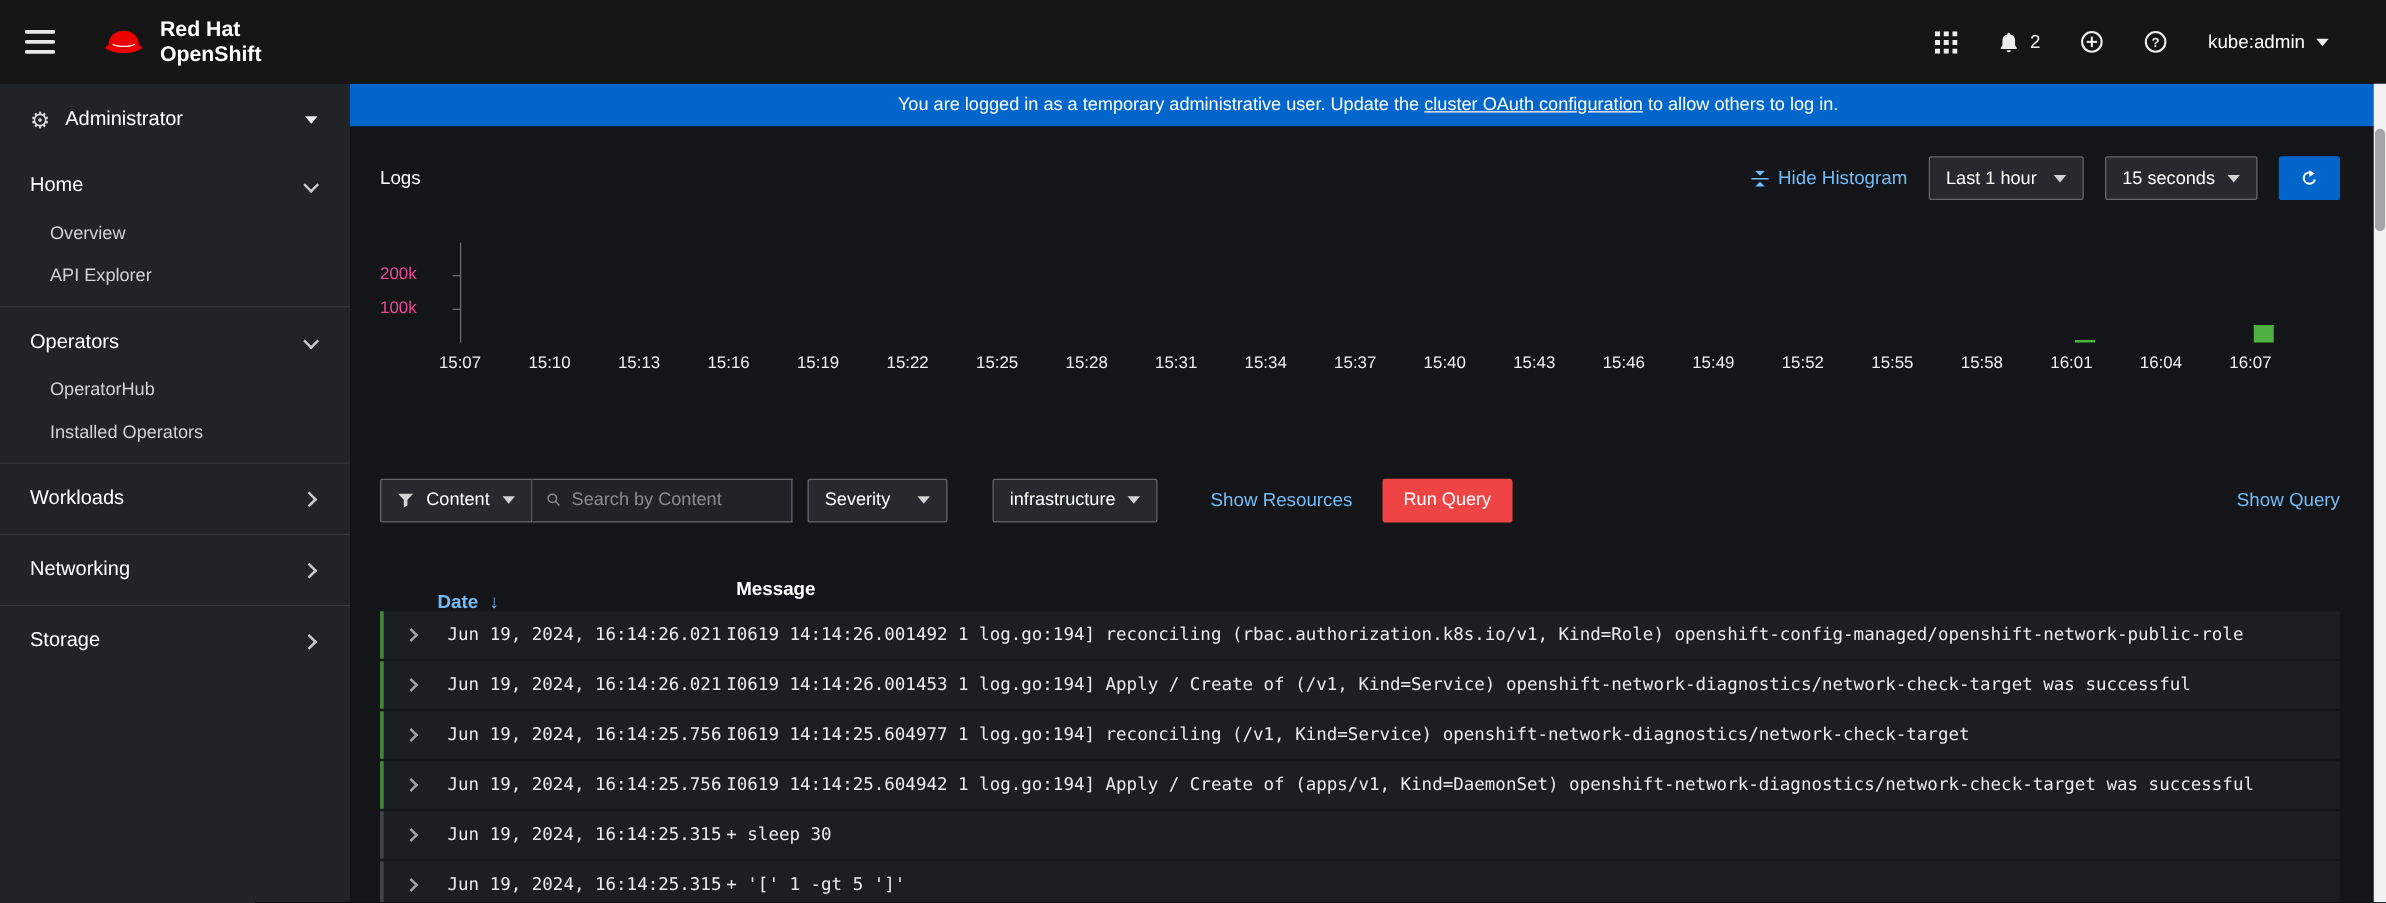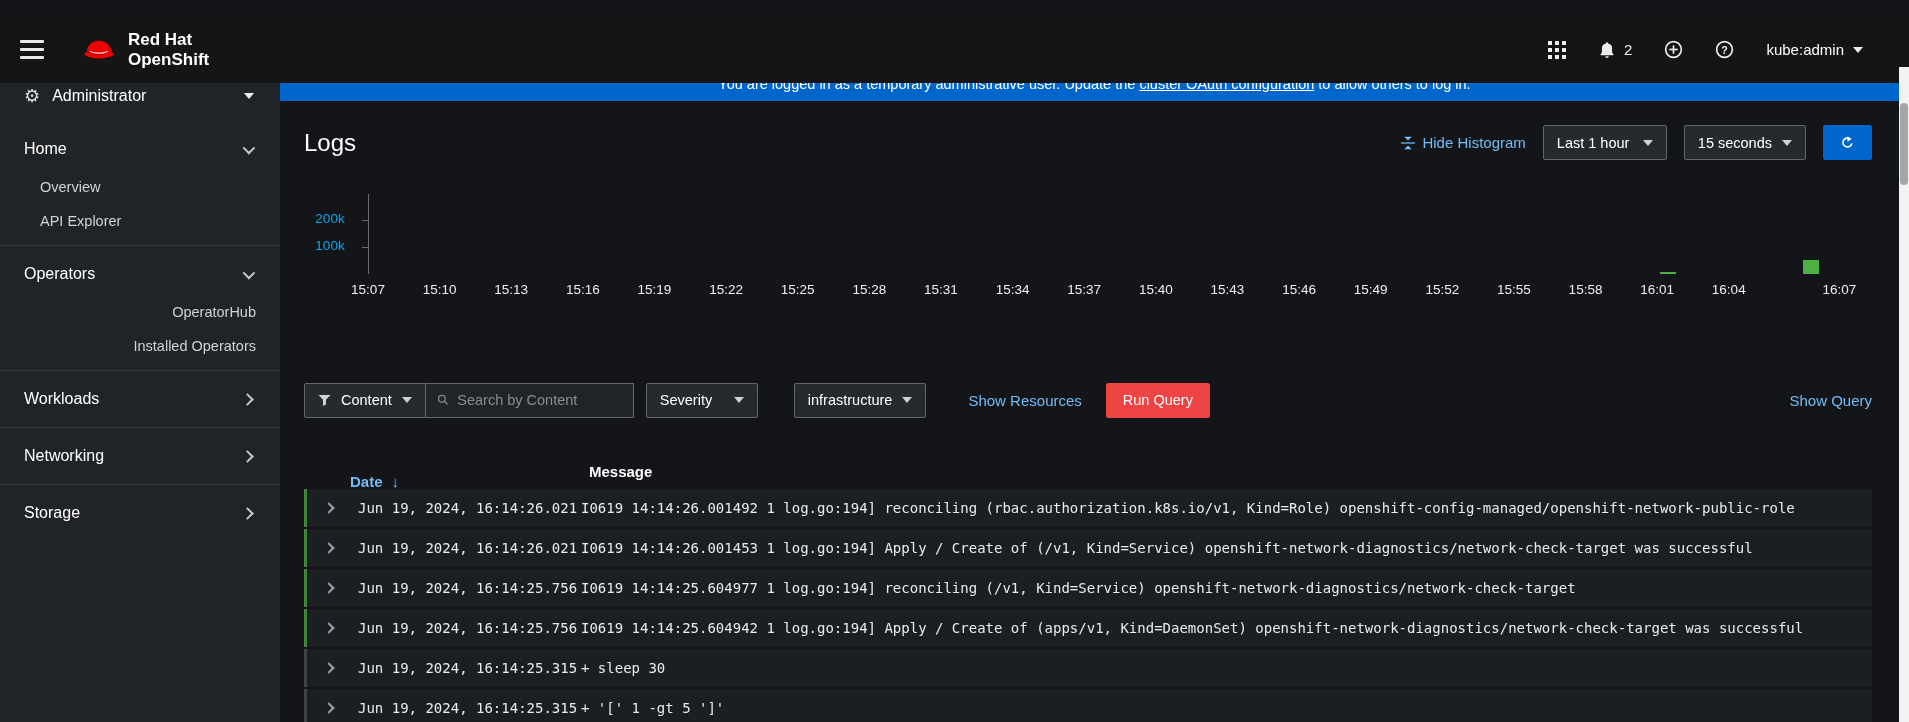--- a/index.html
+++ b/index.html
@@ -1,21 +1,21 @@
 <!DOCTYPE html>
 <html><head>
 <meta charset="utf-8">
 <style>
   * { margin:0; padding:0; box-sizing:border-box; }
   html,body { width:1909px; height:722px; overflow:hidden; background:#0d0f11; }
   body { font-family:"Liberation Sans", sans-serif; }
   #app { position:relative; width:1909px; height:722px; background:#131518; overflow:hidden; }
 
   
-  .masthead { position:absolute; top:16px; left:0; width:100%; height:67px; background:#151515; display:flex; align-items:center; z-index:6; }
+  .masthead { position:absolute; top:0; left:0; width:100%; height:67px; background:#151515; display:flex; align-items:center; z-index:6; }
   .hamburger { margin-left:20px; width:24px; display:flex; flex-direction:column; gap:5px; cursor:pointer; }
   .hamburger span { height:3px; background:#e8e8e8; border-radius:1px; }
   .brand { display:flex; align-items:center; margin-left:36px; gap:10px; }
   .brand-text { color:#fff; line-height:1.15; }
   .brand-text div { font-size:17px; font-weight:bold; }
   .masthead-right { margin-left:auto; display:flex; align-items:center; gap:32px; padding-right:46px; }
   .icon-btn { display:flex; align-items:center; justify-content:center; cursor:pointer; }
   .notif { display:flex; align-items:center; gap:8px; color:#ededed; font-size:15px; cursor:pointer; }
   .user-menu { display:flex; align-items:center; gap:9px; color:#fff; font-size:15px; cursor:pointer; }
   .caret { width:0; height:0; border-left:5px solid transparent; border-right:5px solid transparent; border-top:6px solid #ededed; display:inline-block; }
@@ -25,45 +25,45 @@
   .banner { position:absolute; left:280px; top:67px; right:0; height:34px; background:#0066cc; color:#fff; display:flex; align-items:center; justify-content:center; font-size:14.5px; z-index:3; }
   .banner span, .banner a { white-space:pre; }
   .banner a { color:#fff; text-decoration:underline; cursor:pointer; }
 
   
   .sidebar { position:absolute; left:0; top:67px; width:280px; bottom:0; background:#212427; overflow:hidden; z-index:5; }
   .perspective { display:flex; align-items:center; gap:12px; padding:20px 26px 16px 24px; color:#fff; font-size:16px; cursor:pointer; }
   .perspective .gear { font-size:18px; color:#d8d8d8; line-height:1; }
   .perspective .caret { margin-left:auto; }
   .nav-section { padding:7px 0; }
-  .nav-section.bordered { border-top:1px solid rgba(255,255,255,0.09);text-align:right; }
+  .nav-section.bordered { border-top:1px solid rgba(255,255,255,0.09); }
   .nav-group-row { display:flex; align-items:center; justify-content:space-between; padding:12px 28px 12px 24px; color:#fff; font-size:16px; cursor:pointer; }
   .chev { width:9px; height:9px; border-right:2px solid #c8c8c8; border-bottom:2px solid #c8c8c8; display:inline-block; }
   .chev.down { transform:rotate(45deg) translateY(-2px); }
   .chev.right { transform:rotate(-45deg); }
   .nav-sub { padding:9px 24px 9px 40px; font-size:14.5px; color:#d0d2d4; cursor:pointer; }
 
   
   .main { position:absolute; left:280px; top:101px; right:0; bottom:0; background:#131518; overflow:hidden; }
   .page-header { display:flex; align-items:center; margin:24px 37px 0 24px; }
-  .page-title { color:#fff; font-size:24px; font-weight:500; }
+  .page-title { color:#fff; font-size:15px; font-weight:500; }
   .header-controls { margin-left:auto; display:flex; align-items:center; gap:17px; }
   .link { color:#73bcf7; font-size:15px; cursor:pointer; }
   .hide-hist { display:flex; gap:7px; align-items:center; }
   .select { height:35px; background:#26292d; border:1px solid #64676b; border-radius:2px; color:#fff; font-size:14.5px; display:flex; align-items:center; gap:10px; padding:0 13px; cursor:pointer; }
   .select .lbl { flex:1; }
   .sel-time { min-width:124px; }
   .sel-interval { min-width:120px; }
   .refresh-btn { width:49px; height:35px; background:#0066cc; border:none; border-radius:2.5px; display:flex; align-items:center; justify-content:center; cursor:pointer; }
 
   
   .chart { margin:34px 37px 0 24px; position:relative; height:106px; }
   .plot { position:absolute; left:64px; right:0; top:0; height:80px; border-left:1px solid #6a6e73; }
   .bar { position:absolute; bottom:0; width:16px; }
-  .ytick { position:absolute; left:0; width:52px; text-align:center; color:#0ea5e9; font-size:13.5px; }
+  .ytick { position:absolute; left:0; width:52px; text-align:left; color:#ec4899; font-size:13.5px; }
   .ytickmark { position:absolute; left:58px; width:6px; height:1px; background:#6a6e73; }
   .xlabels { position:absolute; left:64px; right:0; top:88px; height:18px; }
   .xlabel { position:absolute; transform:translateX(-50%); color:#eef0f2; font-size:13.5px; top:0; white-space:nowrap; }
 
   
   .filters { display:flex; align-items:center; margin:82px 37px 0 24px; height:36px; }
   .filter-group { display:flex; }
   .content-select { border-radius:2px 0 0 2px; min-width:118px; }
   .search-box { width:208px; height:35px; background:#202327; border:1px solid #64676b; border-left:none; display:flex; align-items:center; gap:8px; padding:0 11px; }
   .search-box input { background:transparent; border:none; outline:none; color:#8b5cf6; font-size:14.5px; width:100%; font-family:"Liberation Sans",sans-serif; }
@@ -258,21 +258,21 @@
           <span class="xlabel" style="left: 47.619%;">15:37</span>
           <span class="xlabel" style="left: 52.381%;">15:40</span>
           <span class="xlabel" style="left: 57.1429%;">15:43</span>
           <span class="xlabel" style="left: 61.9048%;">15:46</span>
           <span class="xlabel" style="left: 66.6667%;">15:49</span>
           <span class="xlabel" style="left: 71.4286%;">15:52</span>
           <span class="xlabel" style="left: 76.1905%;">15:55</span>
           <span class="xlabel" style="left: 80.9524%;">15:58</span>
           <span class="xlabel" style="left: 85.7143%;">16:01</span>
           <span class="xlabel" style="left: 90.4762%;">16:04</span>
-          <span class="xlabel" style="left: 95.2381%; margin-left: 39px;">16:07</span>
+          <span class="xlabel" style="left: 95.2381%;">16:07</span>
         </div>
     </div>
 
     <div class="filters">
       <div class="filter-group">
         <div class="select content-select">
           <svg width="13" height="13" viewBox="0 0 14 14">
               <path d="M0.5 1h13L8.6 6.3v4.9L5.4 13V6.3z" fill="#d2d2d4"></path>
             </svg>
           <span class="lbl">Content</span>

